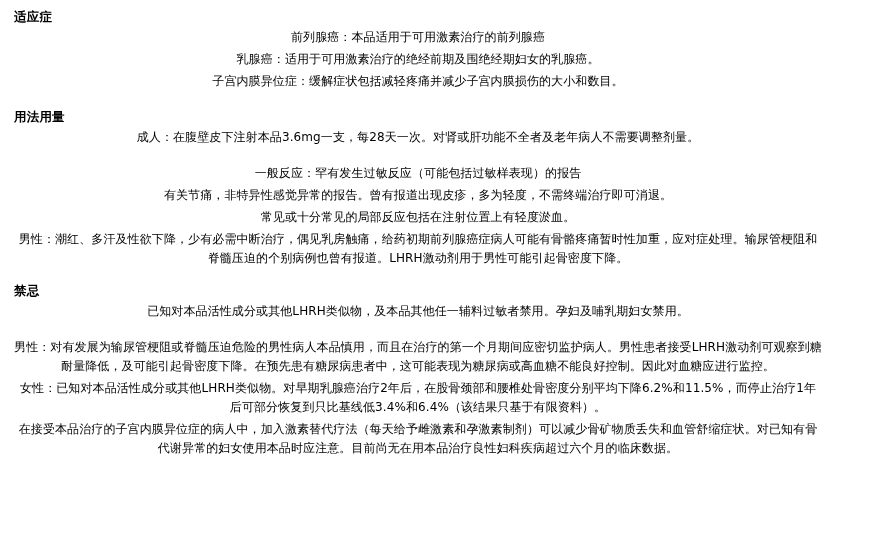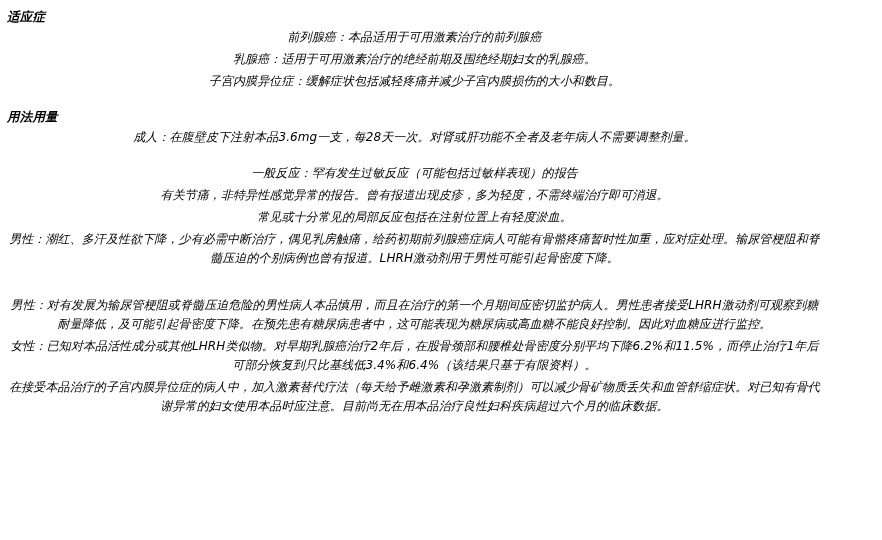--- a/index.html
+++ b/index.html
@@ -11,22 +11,21 @@
     height: 540px;
     background: #ffffff;
     font-family: "DejaVu Sans", "Liberation Sans", sans-serif;
     color: #000000;
     overflow: hidden;
   }
   .page {
     box-sizing: border-box;
     width: 832px;
     height: 540px;
-    padding: 8px 10px 0 7px;
-    font-style: italic;
+    padding: 8px 10px 0 14px;
   }
   .section {
     margin-bottom: 0;
   }
   .section-title {
     font-weight: bold;
     font-size: 12.5px;
     line-height: 18px;
     margin: 0 0 2px 0;
     letter-spacing: 0.2px;
@@ -68,20 +67,24 @@
 
   <div class="section">
     <p class="para">一般反应：罕有发生过敏反应（可能包括过敏样表现）的报告</p>
     <p class="para">有关节痛，非特异性感觉异常的报告。曾有报道出现皮疹，多为轻度，不需终端治疗即可消退。</p>
     <p class="para">常见或十分常见的局部反应包括在注射位置上有轻度淤血。</p>
     <p class="para">男性：潮红、多汗及性欲下降，少有必需中断治疗，偶见乳房触痛，给药初期前列腺癌症病人可能有骨骼疼痛暂时性加重，应对症处理。输尿管梗阻和脊髓压迫的个别病例也曾有报道。LHRH激动剂用于男性可能引起骨密度下降。</p>
   </div>
 
   <div class="spacer-md"></div>
 
+  <div class="section">
+    <div class="section-title">禁忌</div>
+    <p class="para">已知对本品活性成分或其他LHRH类似物，及本品其他任一辅料过敏者禁用。孕妇及哺乳期妇女禁用。</p>
+  </div>
 
   <div class="spacer-lg"></div>
 
   <div class="section">
     <p class="para">男性：对有发展为输尿管梗阻或脊髓压迫危险的男性病人本品慎用，而且在治疗的第一个月期间应密切监护病人。男性患者接受LHRH激动剂可观察到糖耐量降低，及可能引起骨密度下降。在预先患有糖尿病患者中，这可能表现为糖尿病或高血糖不能良好控制。因此对血糖应进行监控。</p>
     <p class="para">女性：已知对本品活性成分或其他LHRH类似物。对早期乳腺癌治疗2年后，在股骨颈部和腰椎处骨密度分别平均下降6.2%和11.5%，而停止治疗1年后可部分恢复到只比基线低3.4%和6.4%（该结果只基于有限资料）。</p>
     <p class="para">在接受本品治疗的子宫内膜异位症的病人中，加入激素替代疗法（每天给予雌激素和孕激素制剂）可以减少骨矿物质丢失和血管舒缩症状。对已知有骨代谢异常的妇女使用本品时应注意。目前尚无在用本品治疗良性妇科疾病超过六个月的临床数据。</p>
 
   </div>
 

